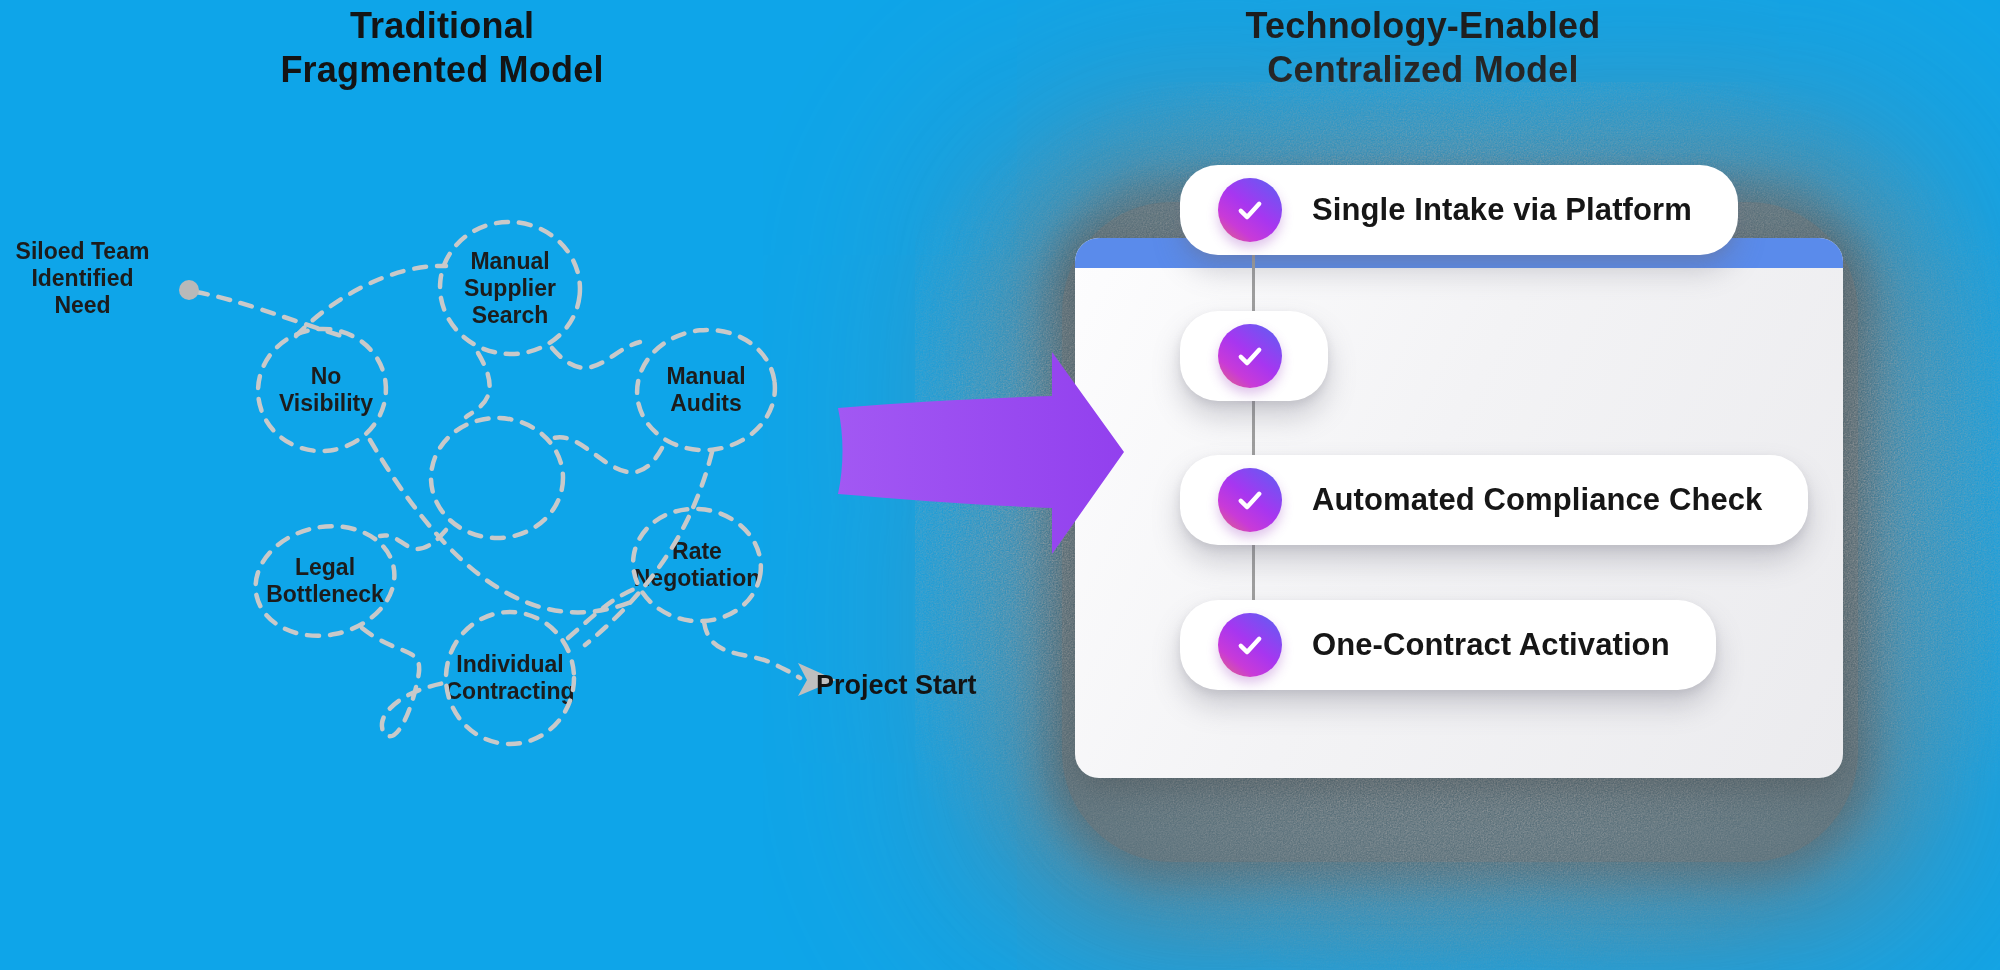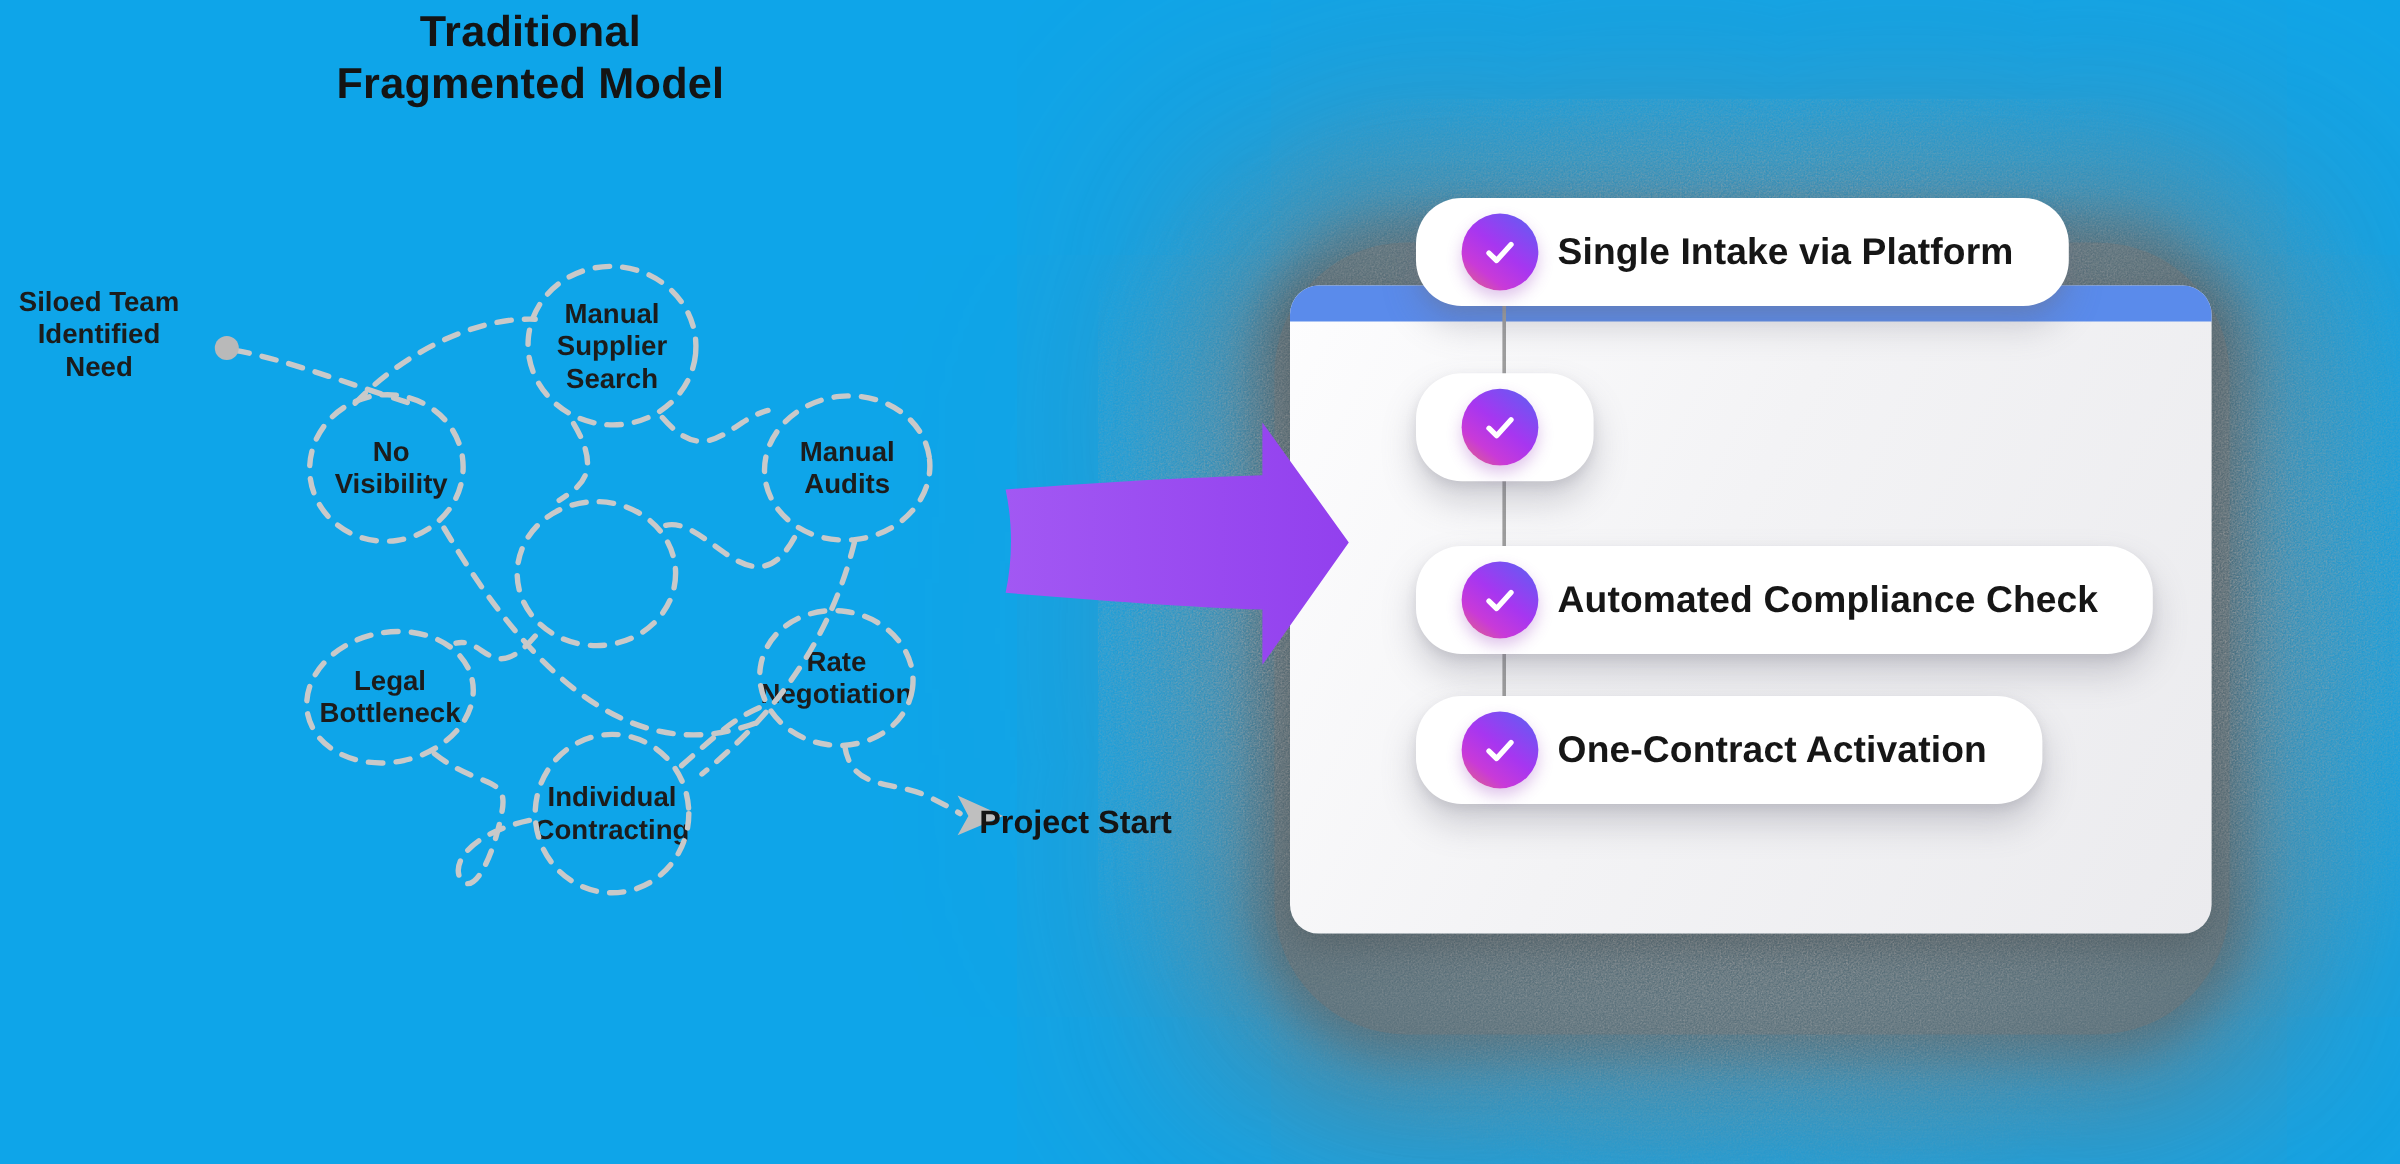--- a/index.html
+++ b/index.html
@@ -59,48 +59,52 @@
     height:30px;border-radius:24px 24px 0 0;
     background:#5a8beb;
   }
   .timeline{
     position:absolute;left:1252px;top:212px;width:3px;height:434px;
     background:#9e9e9e;z-index:4;
   }
   
   .pill{
     position:absolute;left:1180px;height:90px;z-index:5;
-    display:flex;align-items:center;gap:16px;
+    display:flex;align-items:center;gap:30px;
     padding:0 46px 0 38px;border-radius:38px;background:#ffffff;
     box-shadow:0 16px 28px rgba(110,110,125,.30),0 4px 9px rgba(110,110,125,.16);
     white-space:nowrap;
   }
   .pill-1{top:165px;}
   .pill-2{top:311px;}
   .pill-3{top:455px;}
-  .pill-4{top:580px;justify-content:flex-end;}
+  .pill-4{top:600px;justify-content:flex-end;}
   .check-circle{
     width:64px;height:64px;border-radius:50%;flex:0 0 64px;
     display:flex;align-items:center;justify-content:center;
     background:linear-gradient(218deg,#5566f0 0%,#7d4df2 22%,#a736f0 48%,#c93ad8 74%,#e26f72 102%);
     box-shadow:0 6px 12px rgba(150,60,190,.30);
   }
   .check-circle svg{width:34px;height:34px;}
   .pill-text{
     font-size:31px;font-weight:800;color:#161616;letter-spacing:.1px;
   }
 </style>
 </head>
 <body>
 
 <div class="canvas">
 
   <div class="col-title left">
     <div>Traditional</div>
     <div>Fragmented Model</div>
+  </div>
+  <div class="col-title right">
+    <div>Technology-Enabled</div>
+    <div>Centralized Model</div>
   </div>
 
   <div class="shadow-blob"></div>
   <svg class="grain" viewBox="0 0 1085 888" preserveAspectRatio="none">
     <filter id="grainF" x="0" y="0" width="100%" height="100%">
       <feTurbulence type="fractalNoise" baseFrequency="0.7" numOctaves="2" stitchTiles="stitch" result="n"></feTurbulence>
       <feColorMatrix in="n" type="matrix" values="0 0 0 0 0.40  0 0 0 0 0.40  0 0 0 0 0.40  1.1 1.1 1.1 0 -1.25"></feColorMatrix>
     </filter>
     <rect width="1085" height="888" filter="url(#grainF)"></rect>
   </svg>

